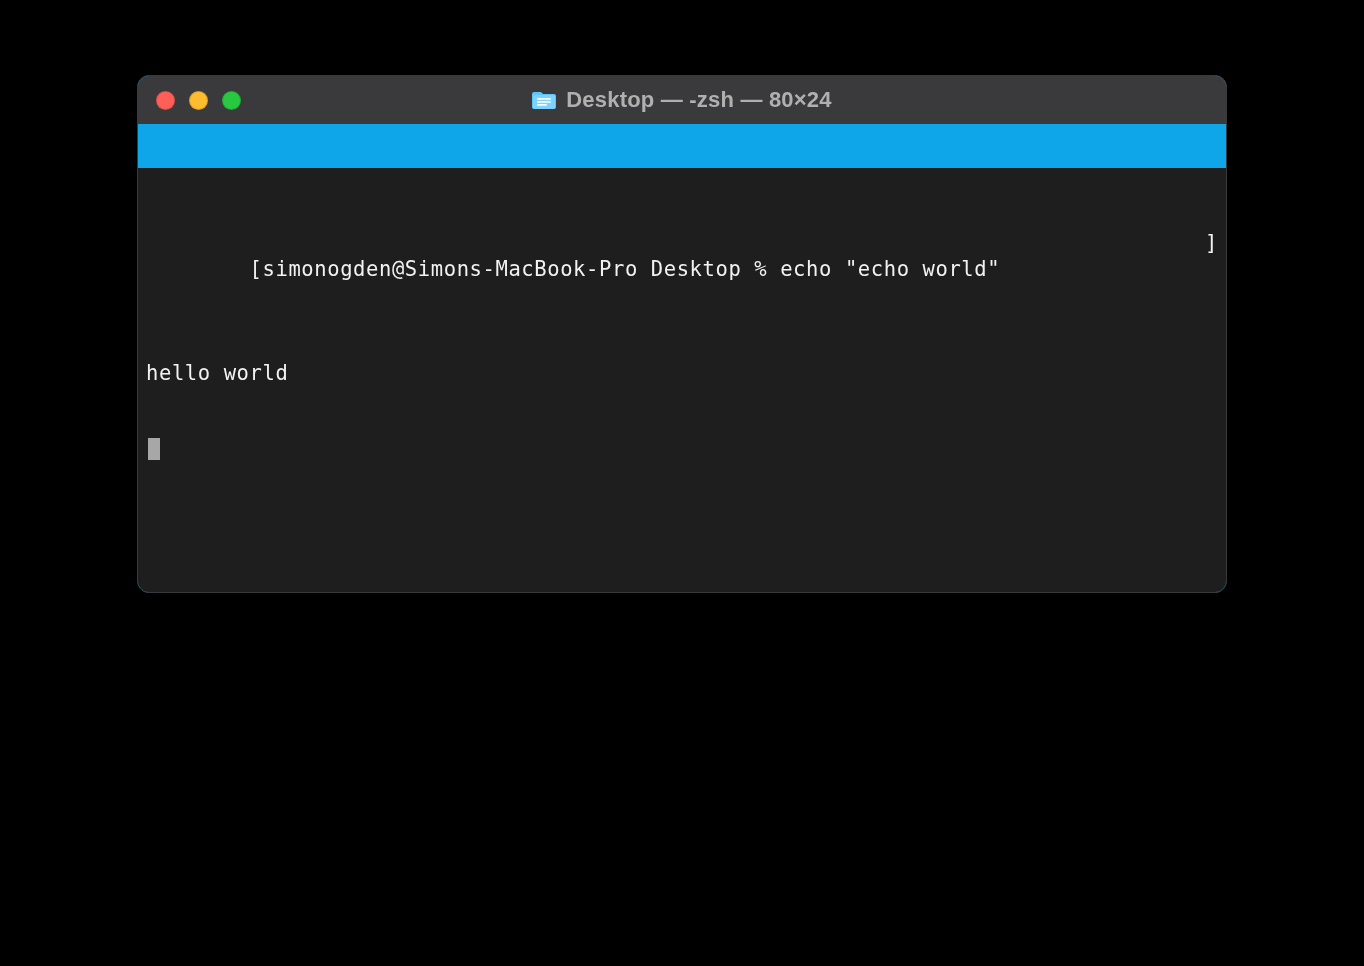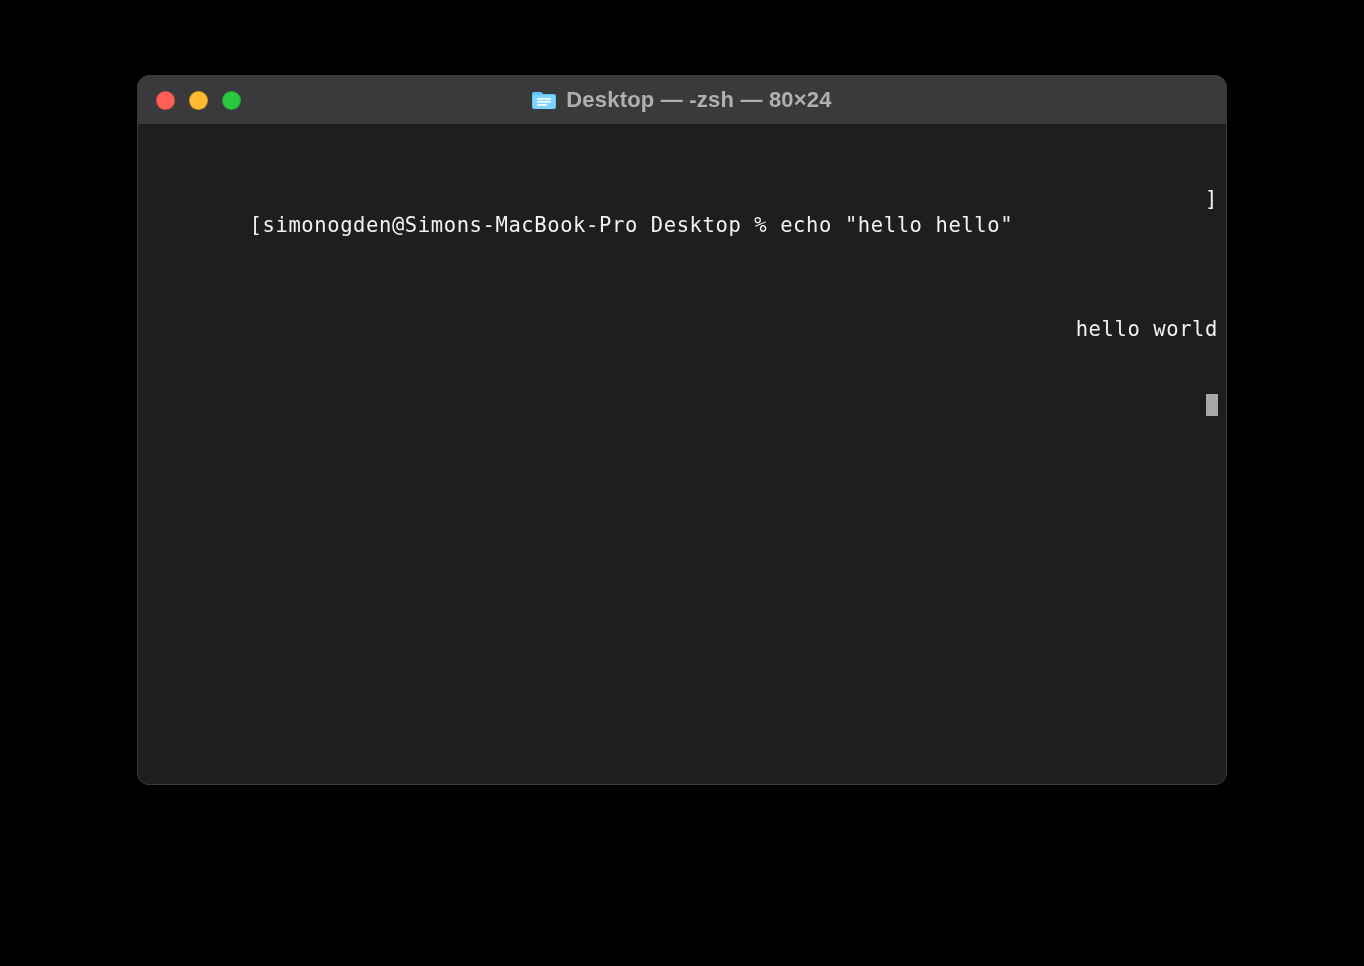--- a/index.html
+++ b/index.html
@@ -12,28 +12,29 @@
       width: 1364px;
       height: 966px;
       display: flex;
       align-items: flex-start;
       justify-content: center;
       padding-top: 75px;
       font-family: "SF Mono", "Menlo", "Monaco", monospace;
     }
     .terminal-window {
       width: 1090px;
-      height: 710px;
-      background: #0c4a6e;
+      height: 518px;
+      background: #0ea5e9;
       border-radius: 12px;
       overflow: hidden;
       box-shadow: 0 25px 60px rgba(0,0,0,0.7);
       border: 1px solid #3a3a3c;
       display: flex;
       flex-direction: column;
+      gap: 44px;
     }
     .title-bar {
       height: 48px;
       background: #3a3a3c;
       display: flex;
       align-items: center;
       position: relative;
       flex-shrink: 0;
     }
     .traffic-lights {
@@ -84,21 +85,20 @@
       color: #f2f2f2;
       font-size: 20.5px;
       line-height: 26px;
       letter-spacing: 0.6px;
       white-space: pre;
       overflow: hidden;
       position: relative;
     }
     .line {
       display: flex;
-      justify-content: flex-end;
     }
     .line-full {
       width: 100%;
       display: flex;
       justify-content: space-between;
     }
     .bracket {
       color: #f2f2f2;
     }
     .content {
@@ -133,21 +133,21 @@
           <rect x="5" y="11" width="14" height="1.8" rx="0.9" fill="#ffffff" opacity="0.9"></rect>
           <rect x="5" y="14" width="10" height="1.8" rx="0.9" fill="#ffffff" opacity="0.9"></rect>
         </svg>
       </span>
       <span class="window-title">Desktop — -zsh — 80×24</span>
     </div>
   </div>
   <div class="terminal-body">
     <div class="line-full">
       <span>
-        <span class="bracket">[</span><span class="content">simonogden@Simons-MacBook-Pro Desktop % echo "hello hello"</span>
+        <span class="bracket">[</span><span class="content">simonogden@Simons-MacBook-Pro Desktop % echo "echo world"</span>
       </span>
       <span class="bracket">]</span>
     </div>
     <div class="line">
       <span class="content">hello world</span>
     </div>
     <div class="line">
       <span class="cursor"></span>
     </div>
   </div>

